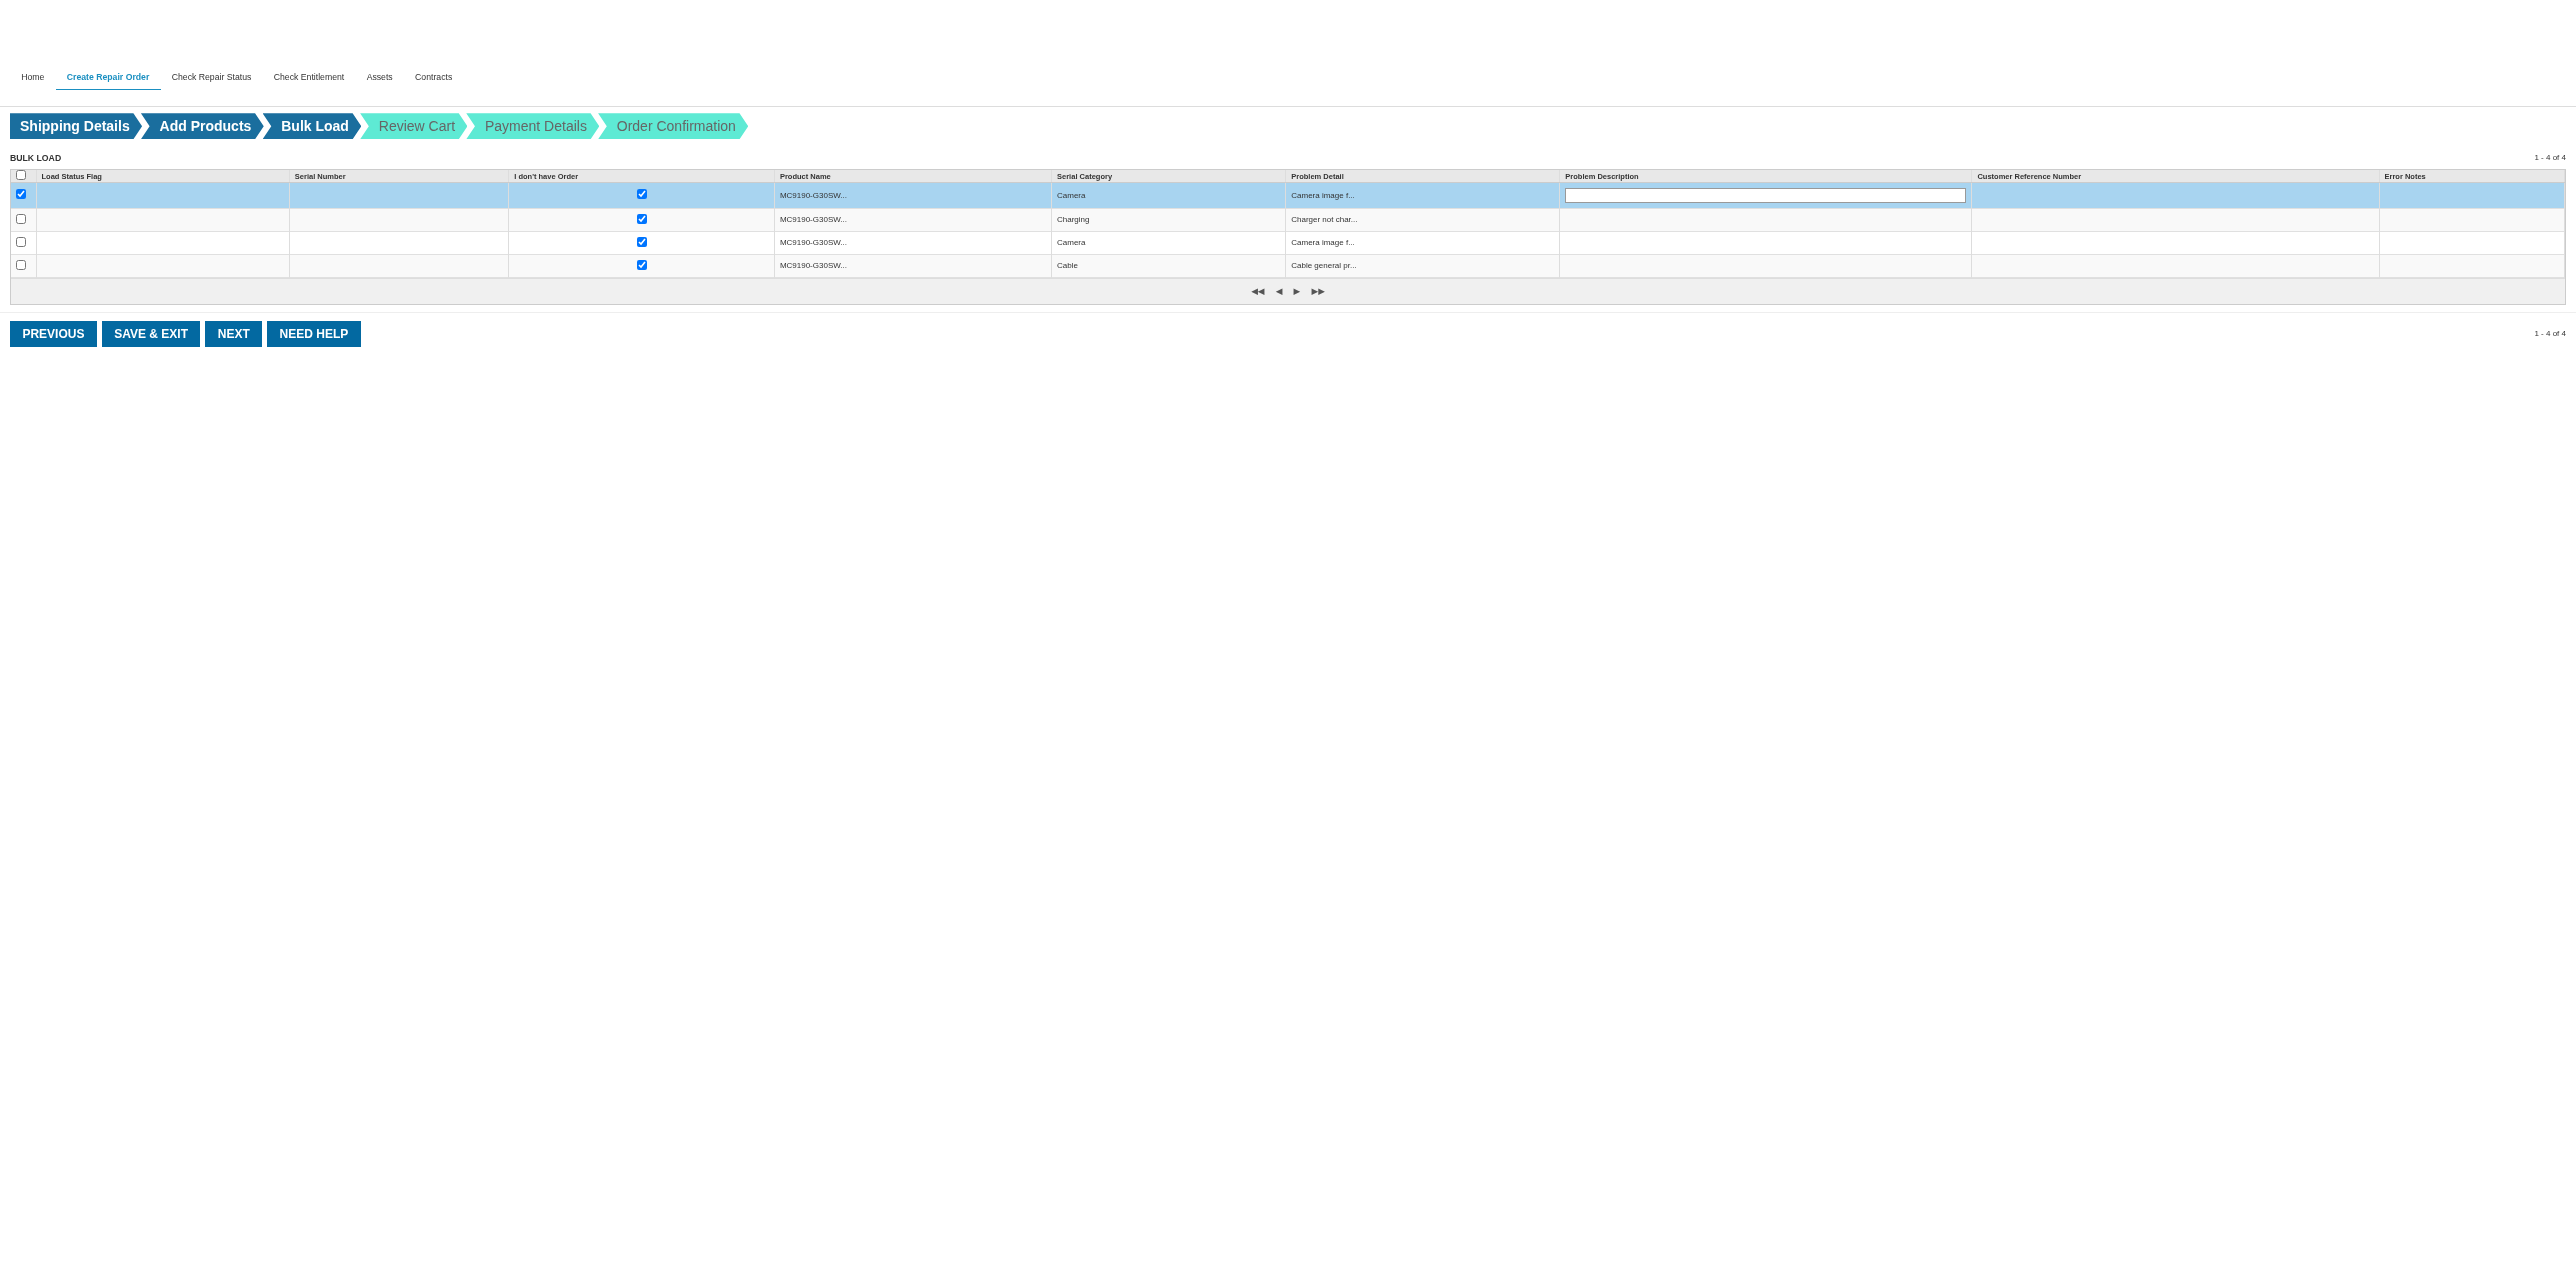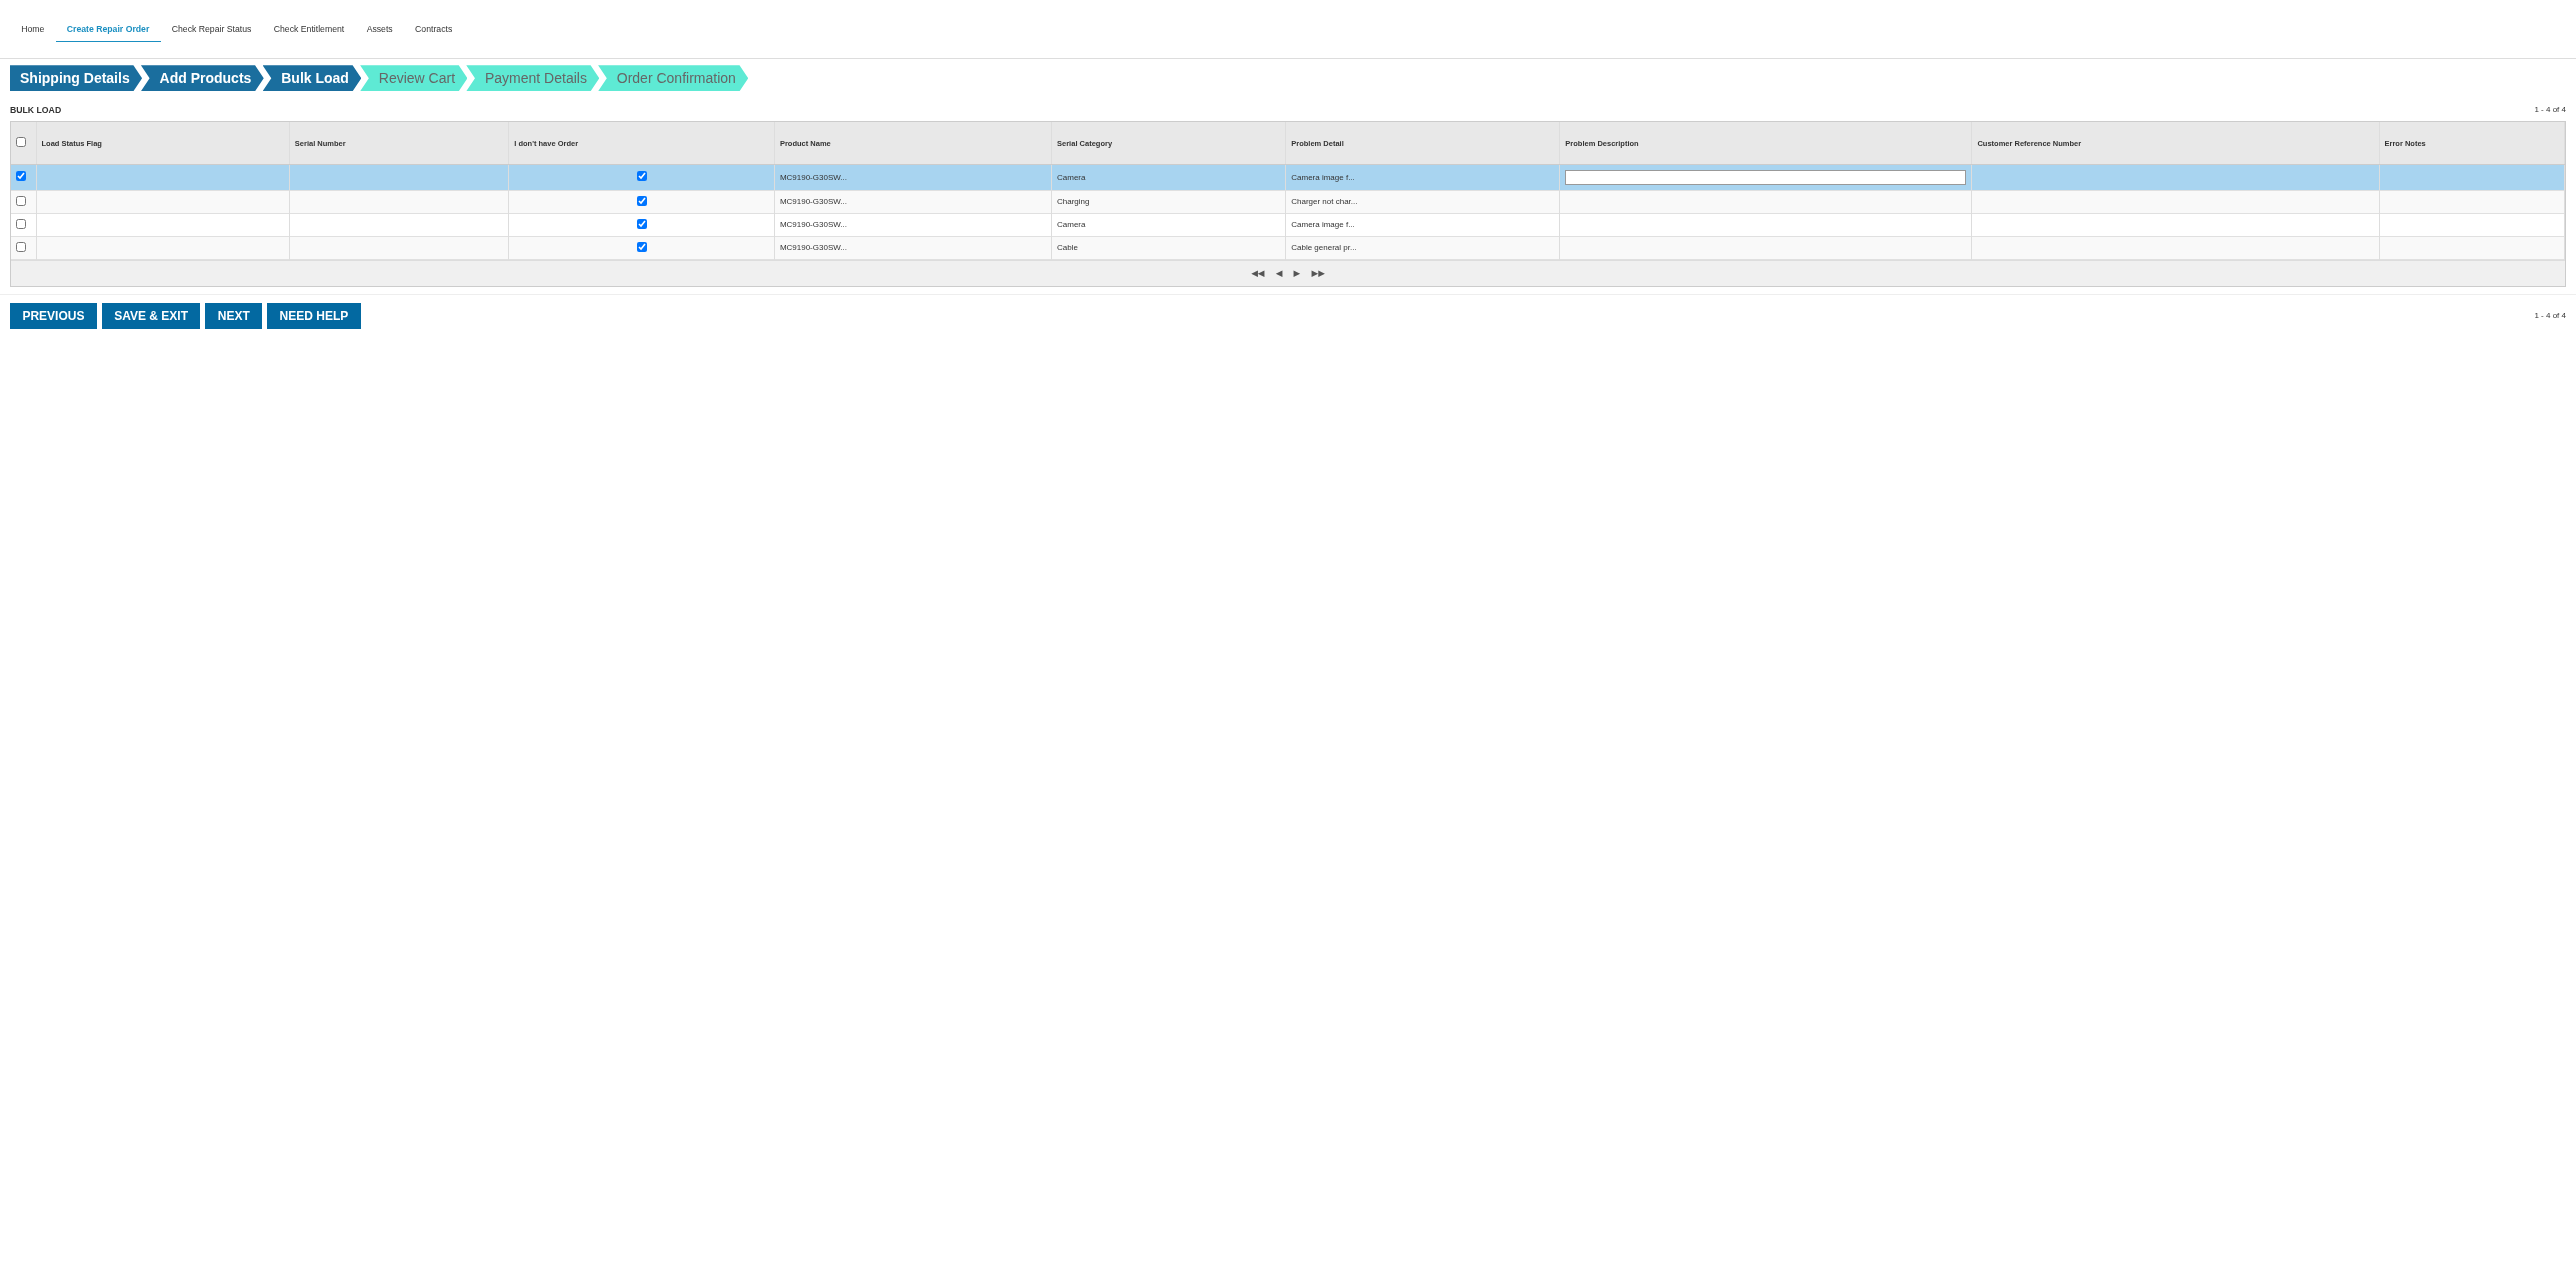--- a/index.html
+++ b/index.html
@@ -5,20 +5,21 @@
     * { box-sizing: border-box; margin: 0; padding: 0; }
     body { font-family: Arial, sans-serif; font-size: 8px; background: #fff; color: #333; }
 
     
     .nav-bar {
       display: flex;
       align-items: flex-start;
       border-bottom: 1.2px solid #ddd;
       padding: 16px 10px;
       background: #fff;
+      margin-top: 48px;
     }
     .nav-item {
       padding: 7.5px 11.2px;
       cursor: pointer;
       font-size: 8.7px;
       color: #333;
       border-bottom: 1.9px solid transparent;
       white-space: nowrap;
     }
     .nav-item.active {
@@ -129,21 +130,21 @@
     }
     table {
       width: 100%;
       border-collapse: collapse;
       font-size: 8px;
     }
     thead tr {
       background: #e8e8e8;
     }
     thead th {
-      padding: 15px 5px;
+      padding: 0 5px;
       text-align: left;
       font-weight: bold;
       border-bottom: 0.6px solid #ccc;
       border-right: 0.6px solid #ddd;
       white-space: nowrap;
       font-size: 7.5px;
     }
     tbody tr {
       border-bottom: 0.6px solid #e0e0e0;
     }

